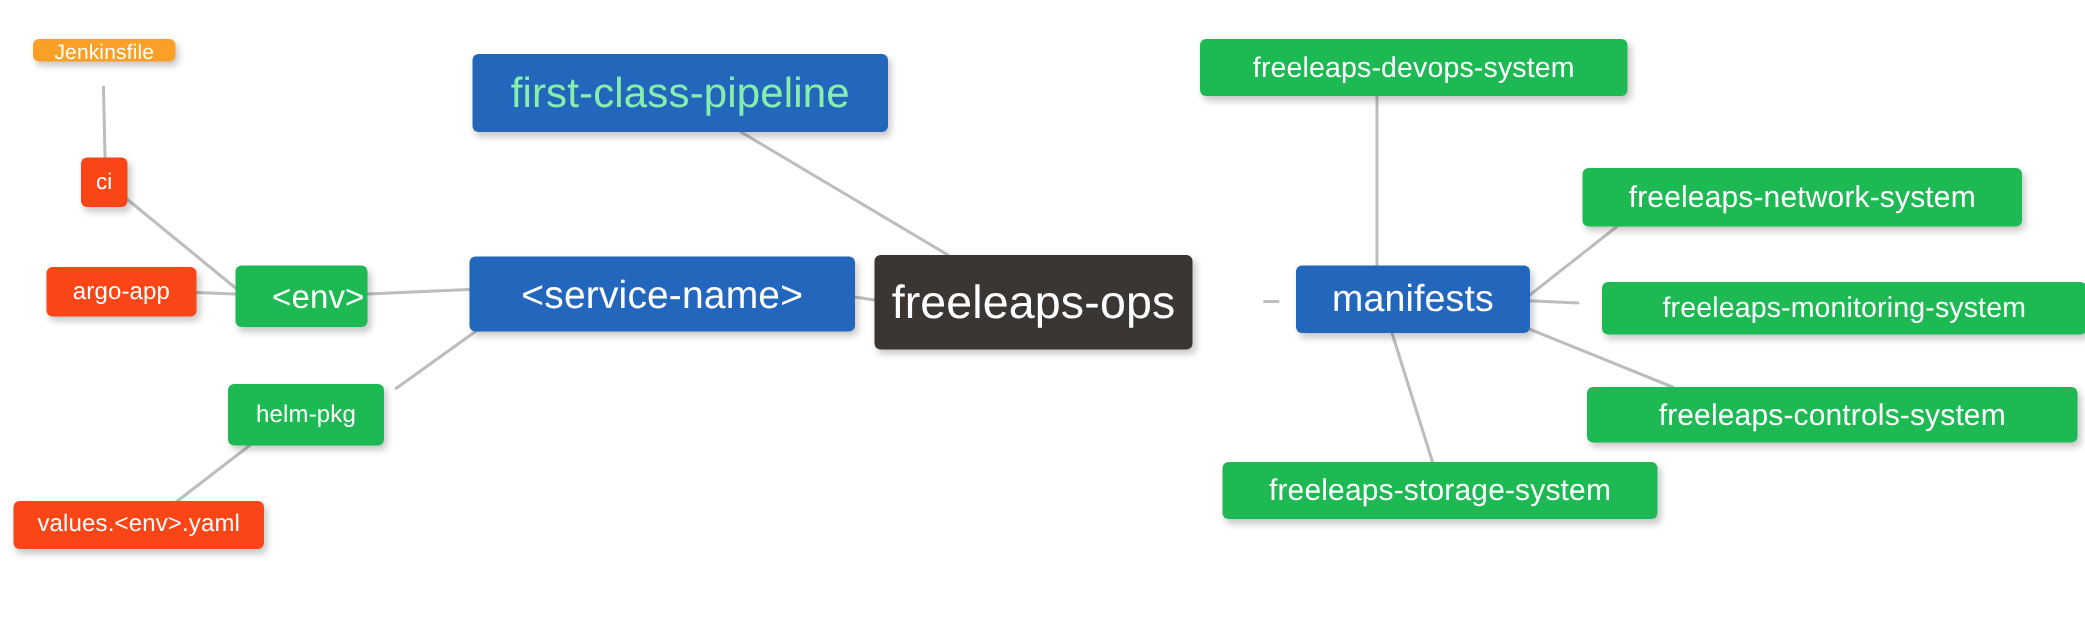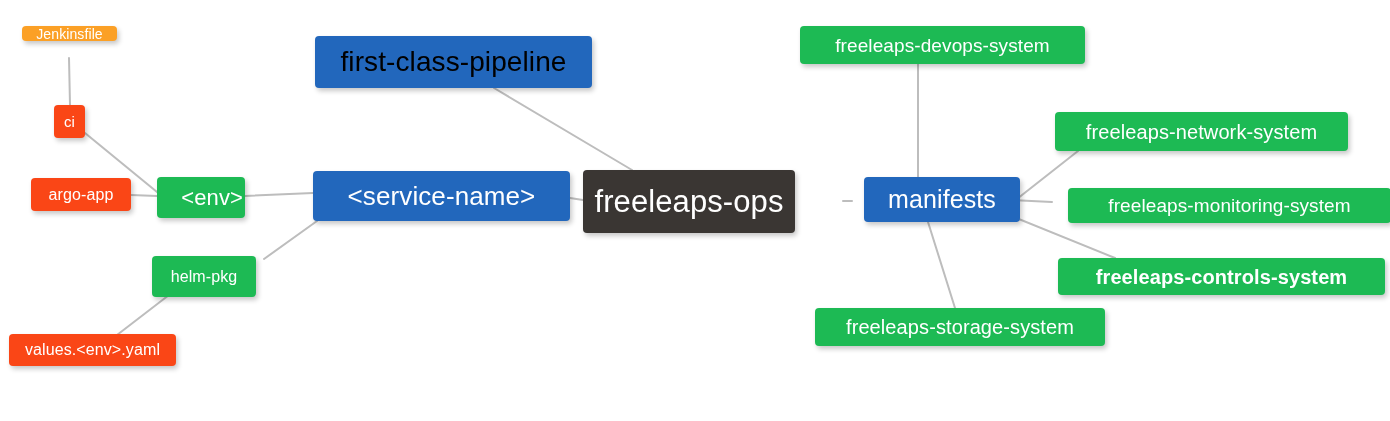--- a/index.html
+++ b/index.html
@@ -78,41 +78,41 @@
       </div>
       <div class="node" style="left: 157px; top: 177px; width: 88px; height: 41px; background: rgb(29, 186, 84); font-size: 22px; color: rgb(255, 255, 255); justify-content: flex-end;">
         <span class="node-label">&lt;env&gt;</span>
       </div>
       <div class="node" style="left: 152px; top: 256px; width: 104px; height: 41px; background: rgb(29, 186, 84); font-size: 16px; color: rgb(255, 255, 255);">
         <span class="node-label">helm-pkg</span>
       </div>
       <div class="node" style="left: 9px; top: 334px; width: 167px; height: 32px; background: rgb(250, 70, 22); font-size: 16px; color: rgb(255, 255, 255);">
         <span class="node-label">values.&lt;env&gt;.yaml</span>
       </div>
-      <div class="node" style="left: 315px; top: 36px; width: 277px; height: 52px; background: rgb(34, 103, 188); font-size: 28px; color: #000000;">
+      <div class="node" style="left: 315px; top: 36px; width: 277px; height: 52px; background: rgb(34, 103, 188); font-size: 28px; color: #86efac;">
         <span class="node-label">first-class-pipeline</span>
       </div>
       <div class="node" style="left: 313px; top: 171px; width: 257px; height: 50px; background: rgb(34, 103, 188); font-size: 26px; color: rgb(255, 255, 255);">
         <span class="node-label">&lt;service-name&gt;</span>
       </div>
       <div class="node" style="left: 583px; top: 170px; width: 212px; height: 63px; background: rgb(58, 54, 51); font-size: 31px; color: rgb(255, 255, 255);">
         <span class="node-label">freeleaps-ops</span>
       </div>
       <div class="node" style="left: 852px; top: 177px; width: 156px; height: 45px; background: rgb(34, 103, 188); font-size: 25px; color: rgb(255, 255, 255); margin-left: 12px;">
         <span class="node-label">manifests</span>
       </div>
       <div class="node" style="left: 800px; top: 26px; width: 285px; height: 38px; background: rgb(29, 186, 84); font-size: 19px; color: rgb(255, 255, 255);">
         <span class="node-label">freeleaps-devops-system</span>
       </div>
       <div class="node" style="left: 1055px; top: 112px; width: 293px; height: 39px; background: rgb(29, 186, 84); font-size: 20px; color: rgb(255, 255, 255);">
         <span class="node-label">freeleaps-network-system</span>
       </div>
       <div class="node" style="left: 1052px; top: 188px; width: 323px; height: 35px; background: rgb(29, 186, 84); font-size: 19px; color: rgb(255, 255, 255); margin-left: 16px;">
         <span class="node-label">freeleaps-monitoring-system</span>
       </div>
-      <div class="node" style="left: 1058px; top: 258px; width: 327px; height: 37px; background: rgb(29, 186, 84); font-size: 20px; color: rgb(255, 255, 255); font-weight: bold;">
+      <div class="node" style="left: 1058px; top: 258px; width: 327px; height: 37px; background: rgb(29, 186, 84); font-size: 20px; color: rgb(255, 255, 255);">
         <span class="node-label">freeleaps-controls-system</span>
       </div>
       <div class="node" style="left: 815px; top: 308px; width: 290px; height: 38px; background: rgb(29, 186, 84); font-size: 20px; color: rgb(255, 255, 255);">
         <span class="node-label">freeleaps-storage-system</span>
       </div>
     </div>
 </div>
 
 </body></html>

